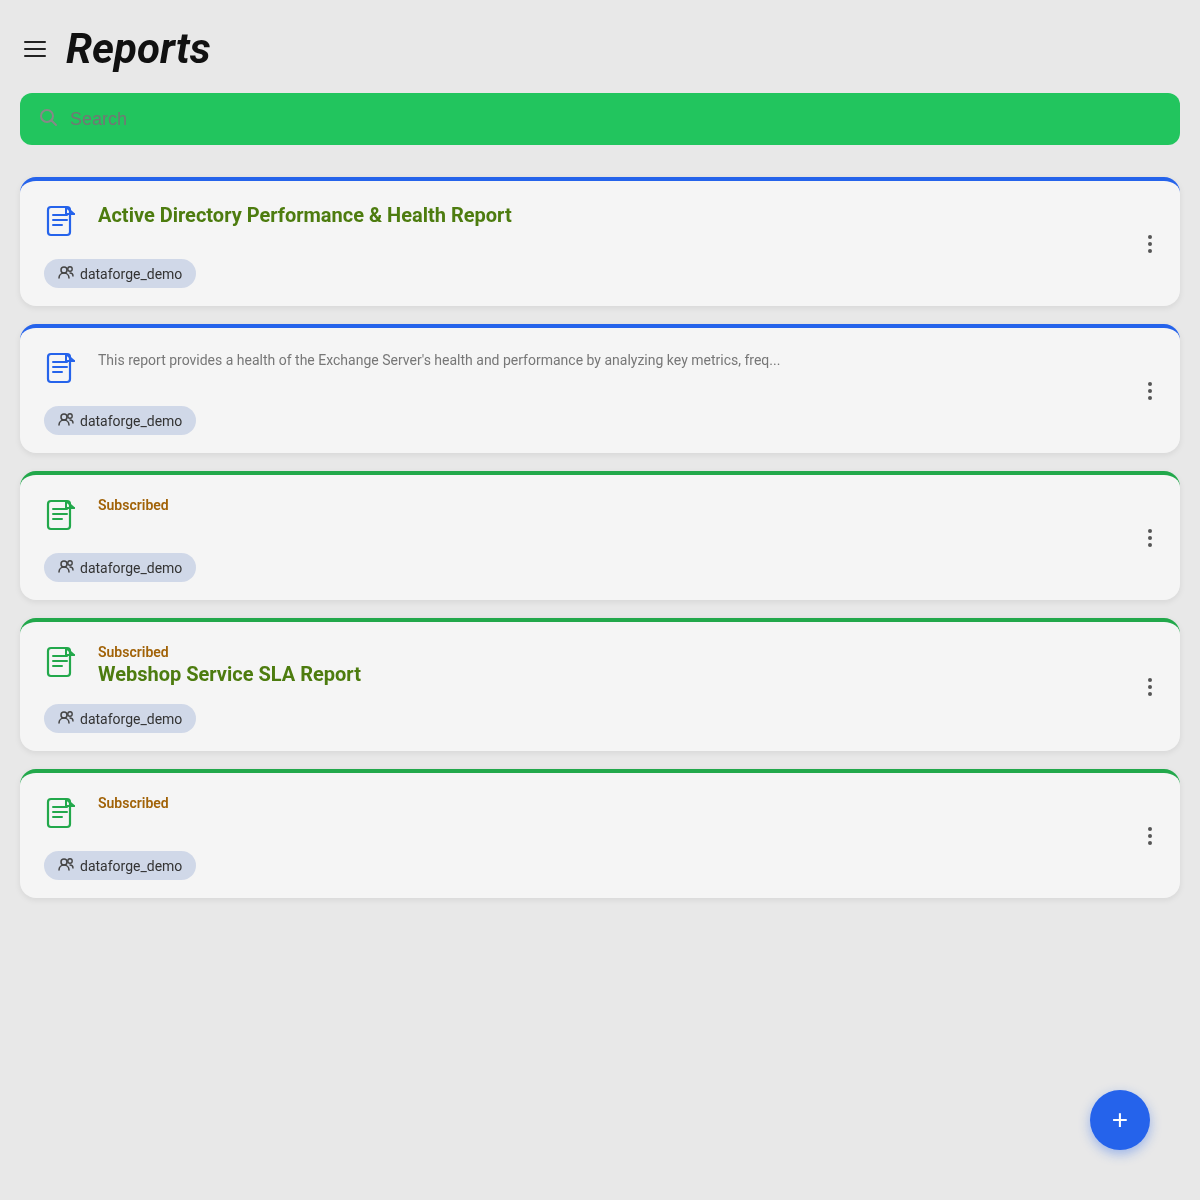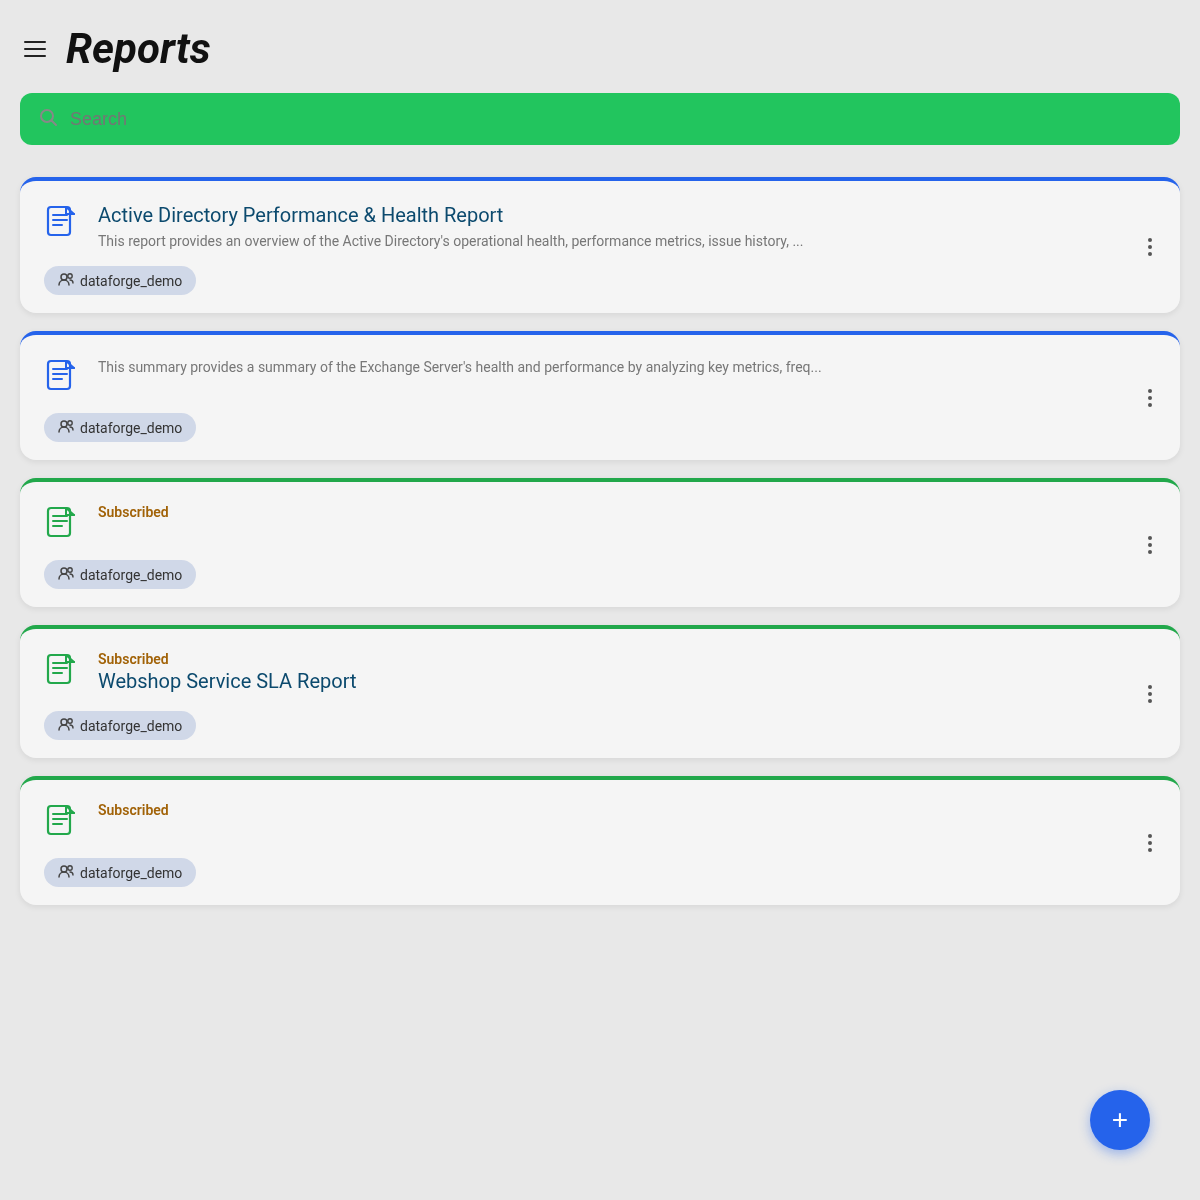--- a/index.html
+++ b/index.html
@@ -94,22 +94,22 @@
       flex: 1;
     }
     .subscribed-label {
       font-size: 14px;
       font-weight: 600;
       color: #a16207;
       margin-bottom: 2px;
     }
     .report-title {
       font-size: 20px;
-      font-weight: 400;
-      color: #0c4a6e;
+      font-weight: 700;
+      color: #4d7c0f;
       margin-bottom: 4px;
     }
     .report-desc {
       font-size: 14px;
       color: #777;
       line-height: 1.5;
     }
     .more-btn {
       position: absolute;
       right: 20px;
@@ -200,21 +200,20 @@
         <svg viewBox="0 0 36 36" fill="none" xmlns="http://www.w3.org/2000/svg">
           <rect x="4" y="2" width="22" height="28" rx="3" stroke="#2563eb" stroke-width="2.2" fill="none"></rect>
           <path d="M9 10h14M9 15h14M9 20h9" stroke="#2563eb" stroke-width="2" stroke-linecap="round"></path>
           <path d="M22 2v7h8" stroke="#2563eb" stroke-width="2" stroke-linecap="round" stroke-linejoin="round" fill="none"></path>
           <path d="M22 2l8 7" stroke="#2563eb" stroke-width="2" stroke-linecap="round" stroke-linejoin="round"></path>
         </svg>
       </div>
       <div class="report-content">
 
         <div class="report-title">Active Directory Performance &amp; Health Report</div>
-        <div class="report-desc">This report provides an overview of the Active Directory's operational health, performance metrics, issue history, ...</div>
       </div>
     </div>
     <button class="more-btn">
       <span></span>
       <span></span>
       <span></span>
     </button>
     <div class="tag-row">
       <span class="tag">
         <span class="tag-icon">
@@ -234,21 +233,21 @@
       <div class="report-doc-icon">
         <svg viewBox="0 0 36 36" fill="none" xmlns="http://www.w3.org/2000/svg">
           <rect x="4" y="2" width="22" height="28" rx="3" stroke="#2563eb" stroke-width="2.2" fill="none"></rect>
           <path d="M9 10h14M9 15h14M9 20h9" stroke="#2563eb" stroke-width="2" stroke-linecap="round"></path>
           <path d="M22 2v7h8" stroke="#2563eb" stroke-width="2" stroke-linecap="round" stroke-linejoin="round" fill="none"></path>
           <path d="M22 2l8 7" stroke="#2563eb" stroke-width="2" stroke-linecap="round" stroke-linejoin="round"></path>
         </svg>
       </div>
       <div class="report-content">
 
-        <div class="report-desc">This summary provides a summary of the Exchange Server's health and performance by analyzing key metrics, freq...</div>
+        <div class="report-desc">This report provides a health of the Exchange Server's health and performance by analyzing key metrics, freq...</div>
       </div>
     </div>
     <button class="more-btn">
       <span></span>
       <span></span>
       <span></span>
     </button>
     <div class="tag-row">
       <span class="tag">
         <span class="tag-icon">

